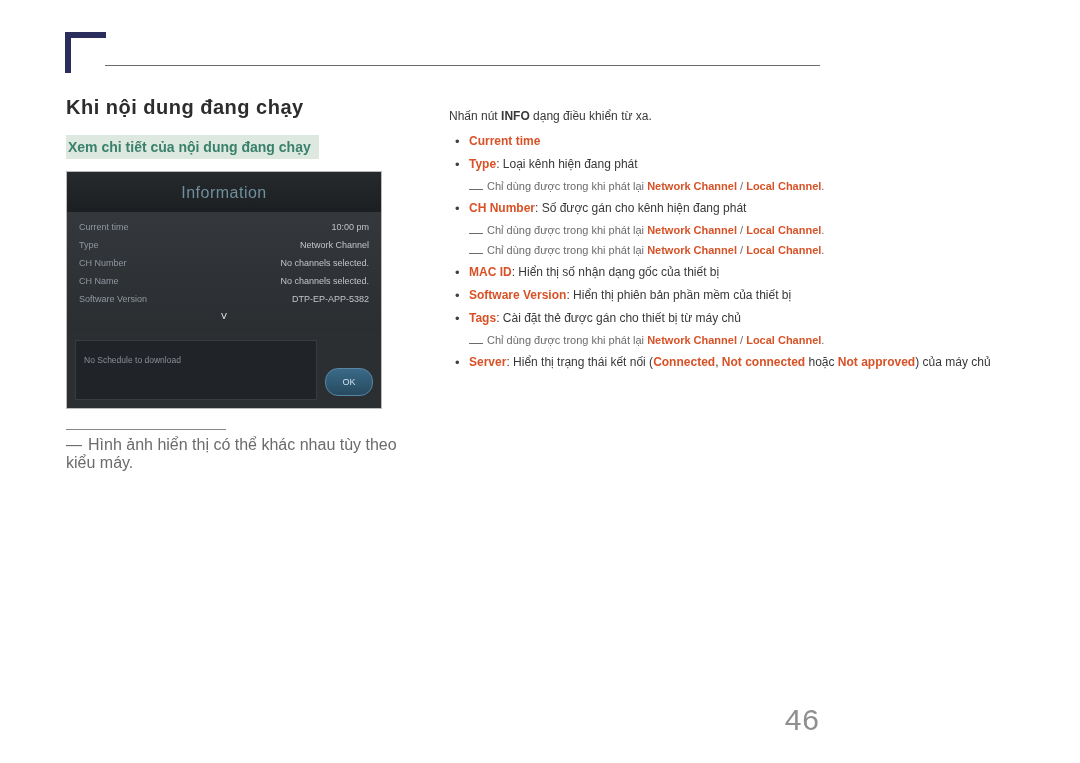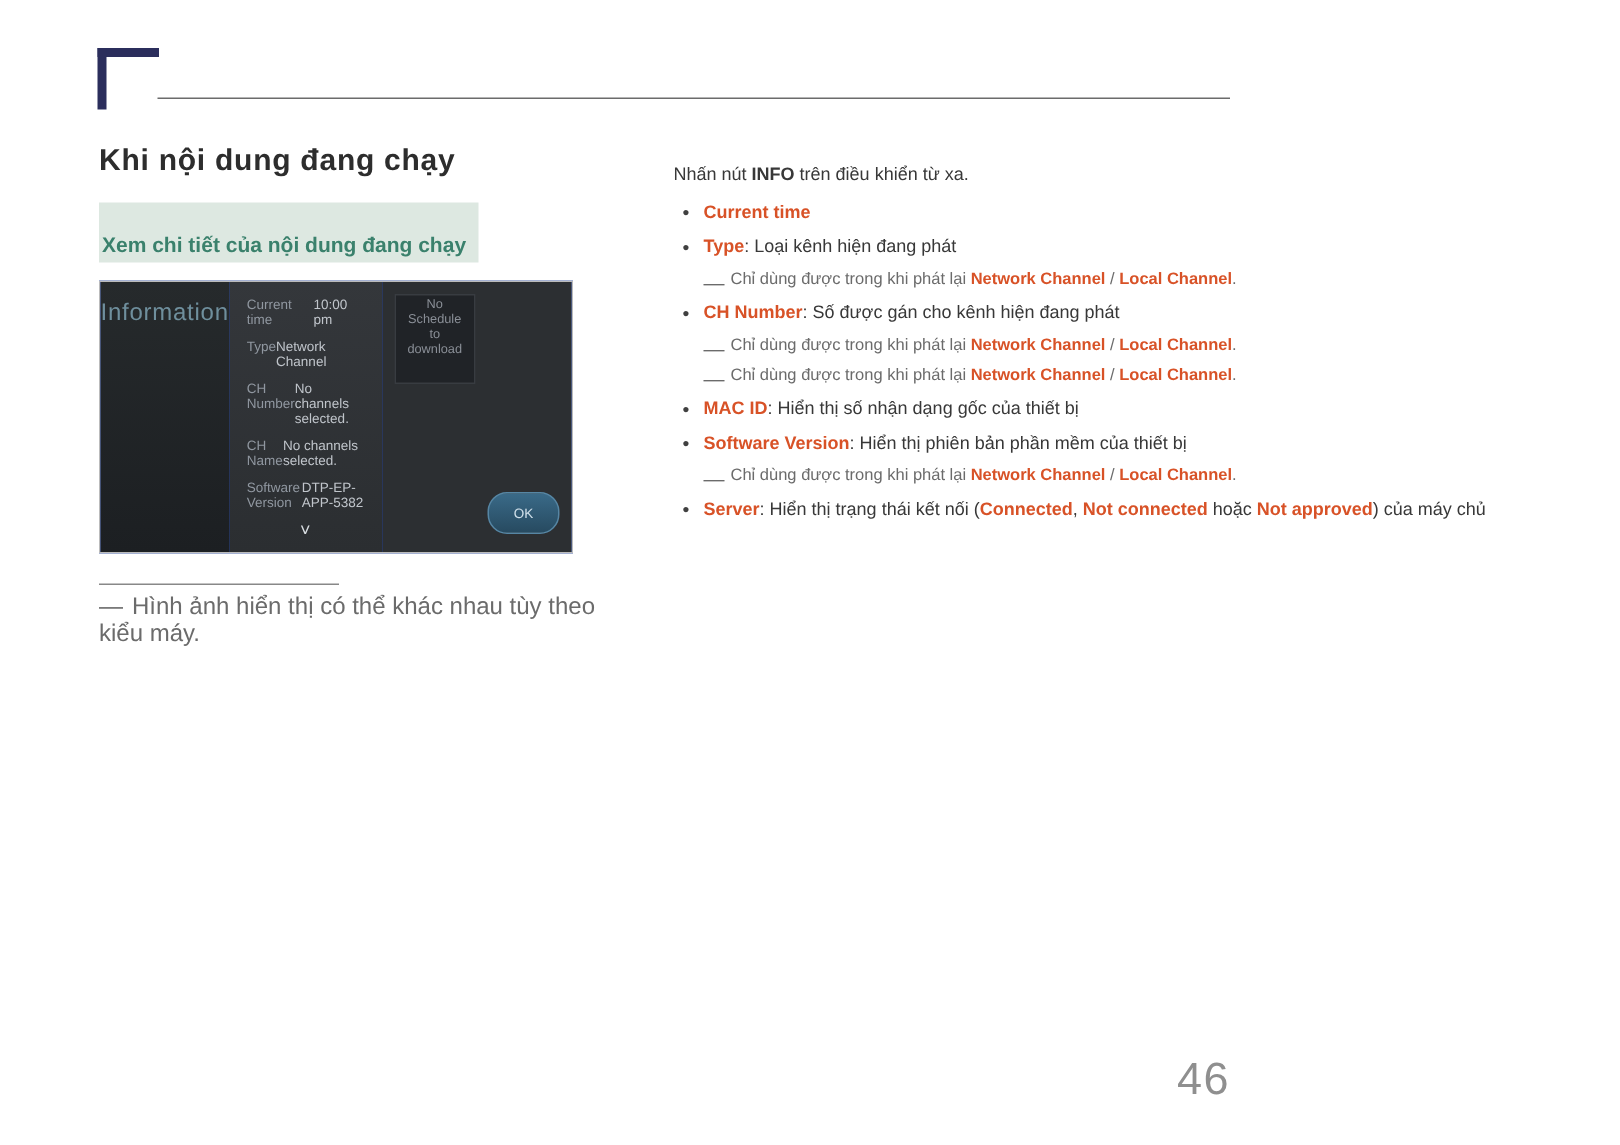--- a/index.html
+++ b/index.html
@@ -54,30 +54,30 @@
     font-weight: 700;
     margin: 0 0 16px 0;
     color: #2d2d2d;
   }
   .subheading {
     display: inline-block;
     font-size: 14px;
     font-weight: 700;
     color: #3a816c;
     background: #dde8e1;
-    padding: 20px 8px 4px 2px;
+    padding: 4px 8px 4px 2px;
     margin: 0 0 12px 0;
   }
   
   .info-panel {
     width: 314px;
     border: 1px solid #bbb;
-    background: #1d4ed8;
-    display: flex;
-    flex-direction: row;
+    background: #404040;
+    display: flex;
+    flex-direction: column;
   }
   .info-title-bar {
     padding: 12px 0 10px 0;
     color: #6f8f9d;
     font-size: 16px;
     text-align: center;
     font-weight: 300;
     letter-spacing: 0.5px;
     background: linear-gradient(#262a2c, #1c1f22);
   }
@@ -107,24 +107,23 @@
     background: #2c2f32;
     padding: 8px;
     gap: 8px;
   }
   .schedule-box {
     flex: 1;
     background: #202327;
     border: 1px solid #383c41;
     color: #8a8f97;
     font-size: 8.5px;
-    padding: 0 8px;
+    padding: 14px 8px;
     height: 60px;
     box-sizing: border-box;
-    text-align: center;
   }
   .ok-btn {
     width: 46px;
     border-radius: 13px;
     background: linear-gradient(#3a6a88, #274a60);
     color: #d0e0ea;
     font-size: 9px;
     display: flex;
     align-items: center;
     justify-content: center;
@@ -237,39 +236,40 @@
         </div>
       </div>
     </div>
 
     <div class="footnote-sep"></div>
     <div class="footnote"><span class="dash">―</span><span>Hình ảnh hiển thị có thể khác nhau tùy theo kiểu máy.</span></div>
   </div>
 
   <div class="right-col">
     <div class="intro-line">
-      <span>Nhấn nút </span><b>INFO</b><span> trên điều khiển từ xa.</span>
+      <span>Nhấn nút </span><b>INFO</b><span> dạng điều khiển từ xa.</span>
     </div>
     <ul class="bullets">
       <li><span class="emph">Current time</span></li>
 
       <li><span class="emph">Type</span><span>: Loại kênh hiện đang phát</span></li>
     </ul>
     <div class="subnote"><span class="dash">―</span><span>Chỉ dùng được trong khi phát lại </span><span class="emph">Network Channel</span><span> / </span><span class="emph">Local Channel</span><span>.</span></div>
 
     <ul class="bullets">
       <li><span class="emph">CH Number</span><span>: Số được gán cho kênh hiện đang phát</span></li>
     </ul>
     <div class="subnote"><span class="dash">―</span><span>Chỉ dùng được trong khi phát lại </span><span class="emph">Network Channel</span><span> / </span><span class="emph">Local Channel</span><span>.</span></div>
 
     <div class="subnote"><span class="dash">―</span><span>Chỉ dùng được trong khi phát lại </span><span class="emph">Network Channel</span><span> / </span><span class="emph">Local Channel</span><span>.</span></div>
 
     <ul class="bullets">
       <li><span class="emph">MAC ID</span><span>: Hiển thị số nhận dạng gốc của thiết bị</span></li>
       <li><span class="emph">Software Version</span><span>: Hiển thị phiên bản phần mềm của thiết bị</span></li>
+      <li><span class="emph">Tags</span><span>: Cài đặt thẻ được gán cho thiết bị từ máy chủ</span></li>
     </ul>
     <div class="subnote"><span class="dash">―</span><span>Chỉ dùng được trong khi phát lại </span><span class="emph">Network Channel</span><span> / </span><span class="emph">Local Channel</span><span>.</span></div>
 
     <ul class="bullets">
       <li>
         <span class="emph">Server</span><span>: Hiển thị trạng thái kết nối (</span><span class="emph">Connected</span><span>, </span><span class="emph">Not connected</span><span> hoặc </span><span class="emph">Not approved</span><span>) của máy chủ</span>
       </li>
     </ul>
   </div>
 

